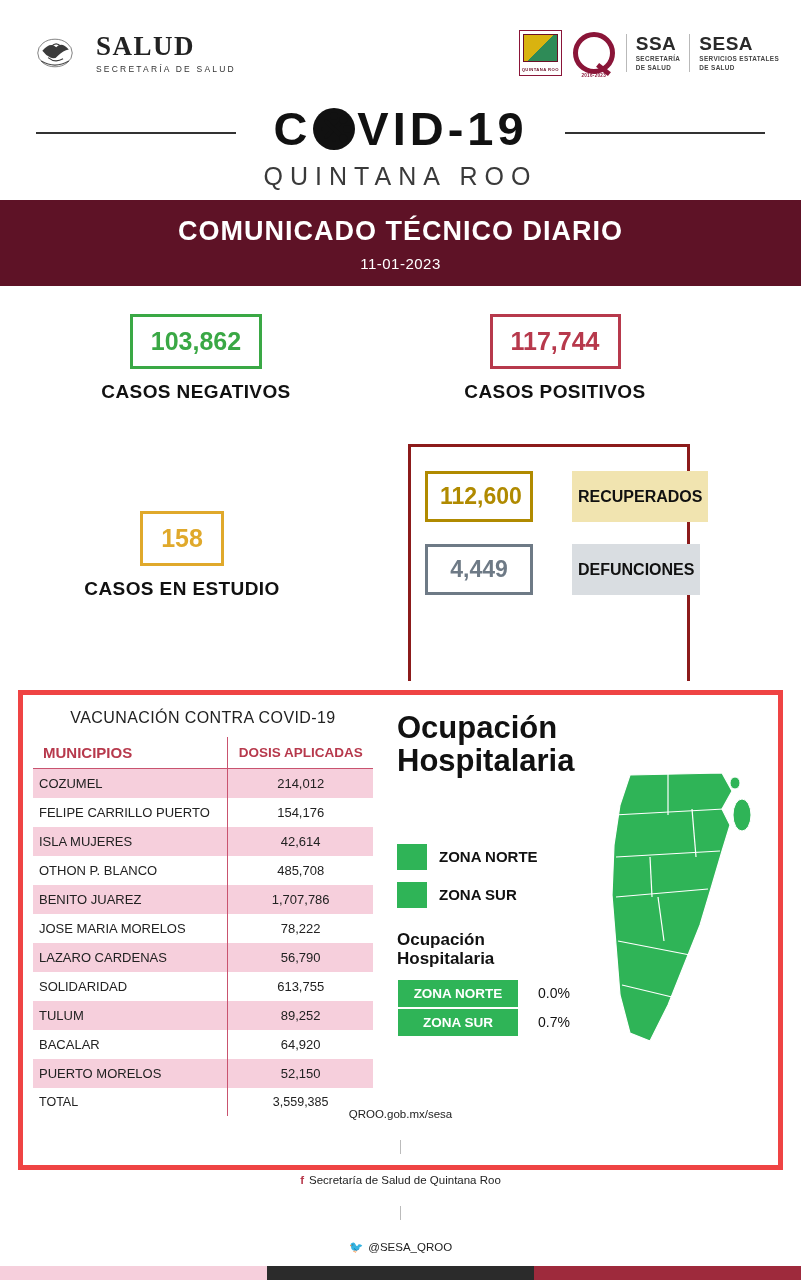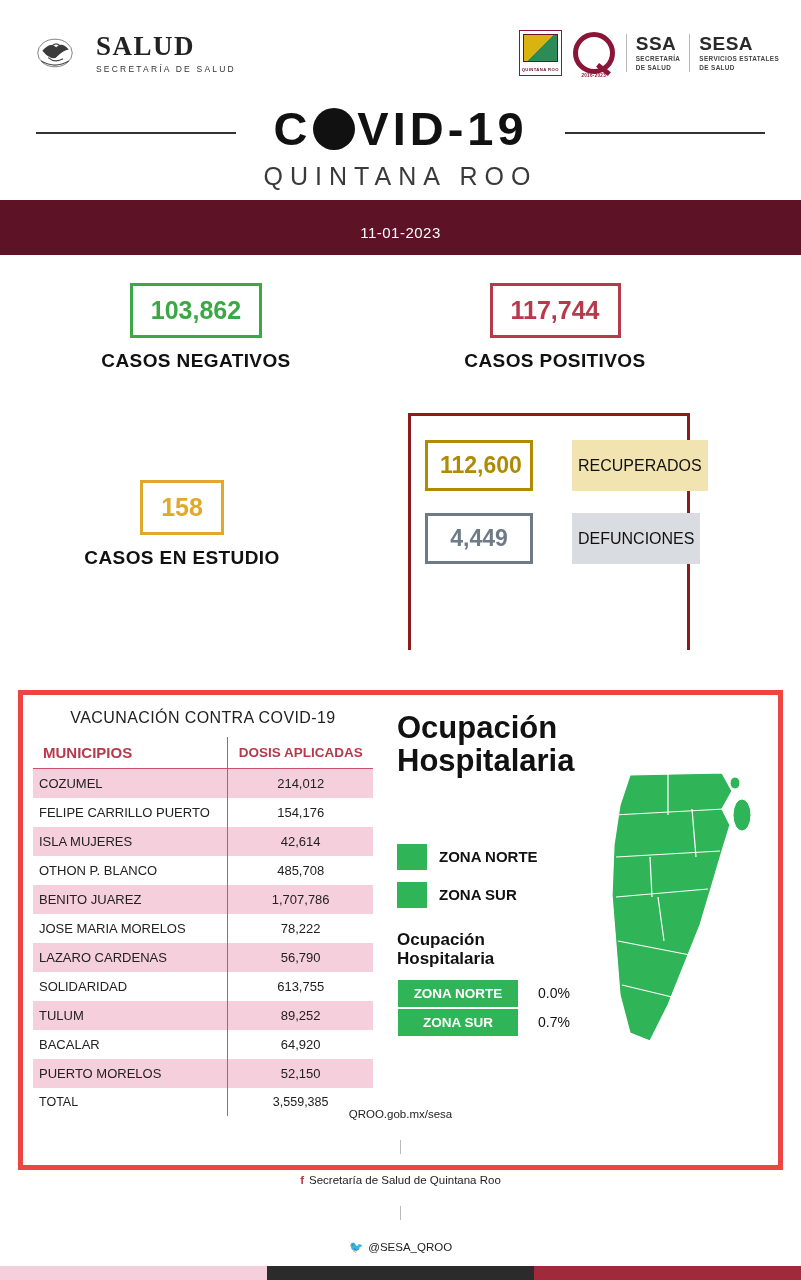--- a/index.html
+++ b/index.html
@@ -127,21 +127,21 @@
   }
   .bar {
     display: flex; align-items: stretch; margin: 0 14px;
   }
   .bar .val {
     border: 3px solid; font-size: 23px; font-weight: bold; padding: 9px 12px;
     background: #fff; min-width: 108px; text-align: center;
   }
   .bar .txt {
     flex: 1; display: flex; align-items: center; justify-content: center;
-    font-size: 16px; font-weight: normal; color: #111; padding: 0 6px; margin-left: 39px;
+    font-size: 16px; font-weight: bold; color: #111; padding: 0 6px; margin-left: 39px;
   }
   .bar-recuperados { margin-top: 24px; }
   .bar-recuperados .val { border-color: #b08a00; color: #b08a00; }
   .bar-recuperados .txt { background: #f1e4b0; }
   .bar-defunciones { margin-top: 22px; }
   .bar-defunciones .val { border-color: #6e7a86; color: #6e7a86; }
   .bar-defunciones .txt { background: #d9dde1; }
   .bar-seguimiento { margin: 24px 22px 0 22px; }
   .bar-seguimiento .val {
     border: 2px solid #d9789c; color: #b7394c; font-size: 14px;
@@ -267,20 +267,21 @@
       <span style="transform:translate(-50%,-50%) rotate(45deg)"></span>
       <span style="transform:translate(-50%,-50%) rotate(90deg)"></span>
       <span style="transform:translate(-50%,-50%) rotate(135deg)"></span>
     </span>
     <span>VID-19</span>
   </div>
   <div class="qroo-sub">QUINTANA ROO</div>
 </div>
 
 <div class="banner">
+  <div class="banner-title">COMUNICADO TÉCNICO DIARIO</div>
   <div class="banner-date">11-01-2023</div>
 </div>
 
 <div class="stats">
 
   <div class="stat-box neg">
     <div class="num-box">103,862</div>
     <div class="stat-label">CASOS NEGATIVOS</div>
   </div>
 

